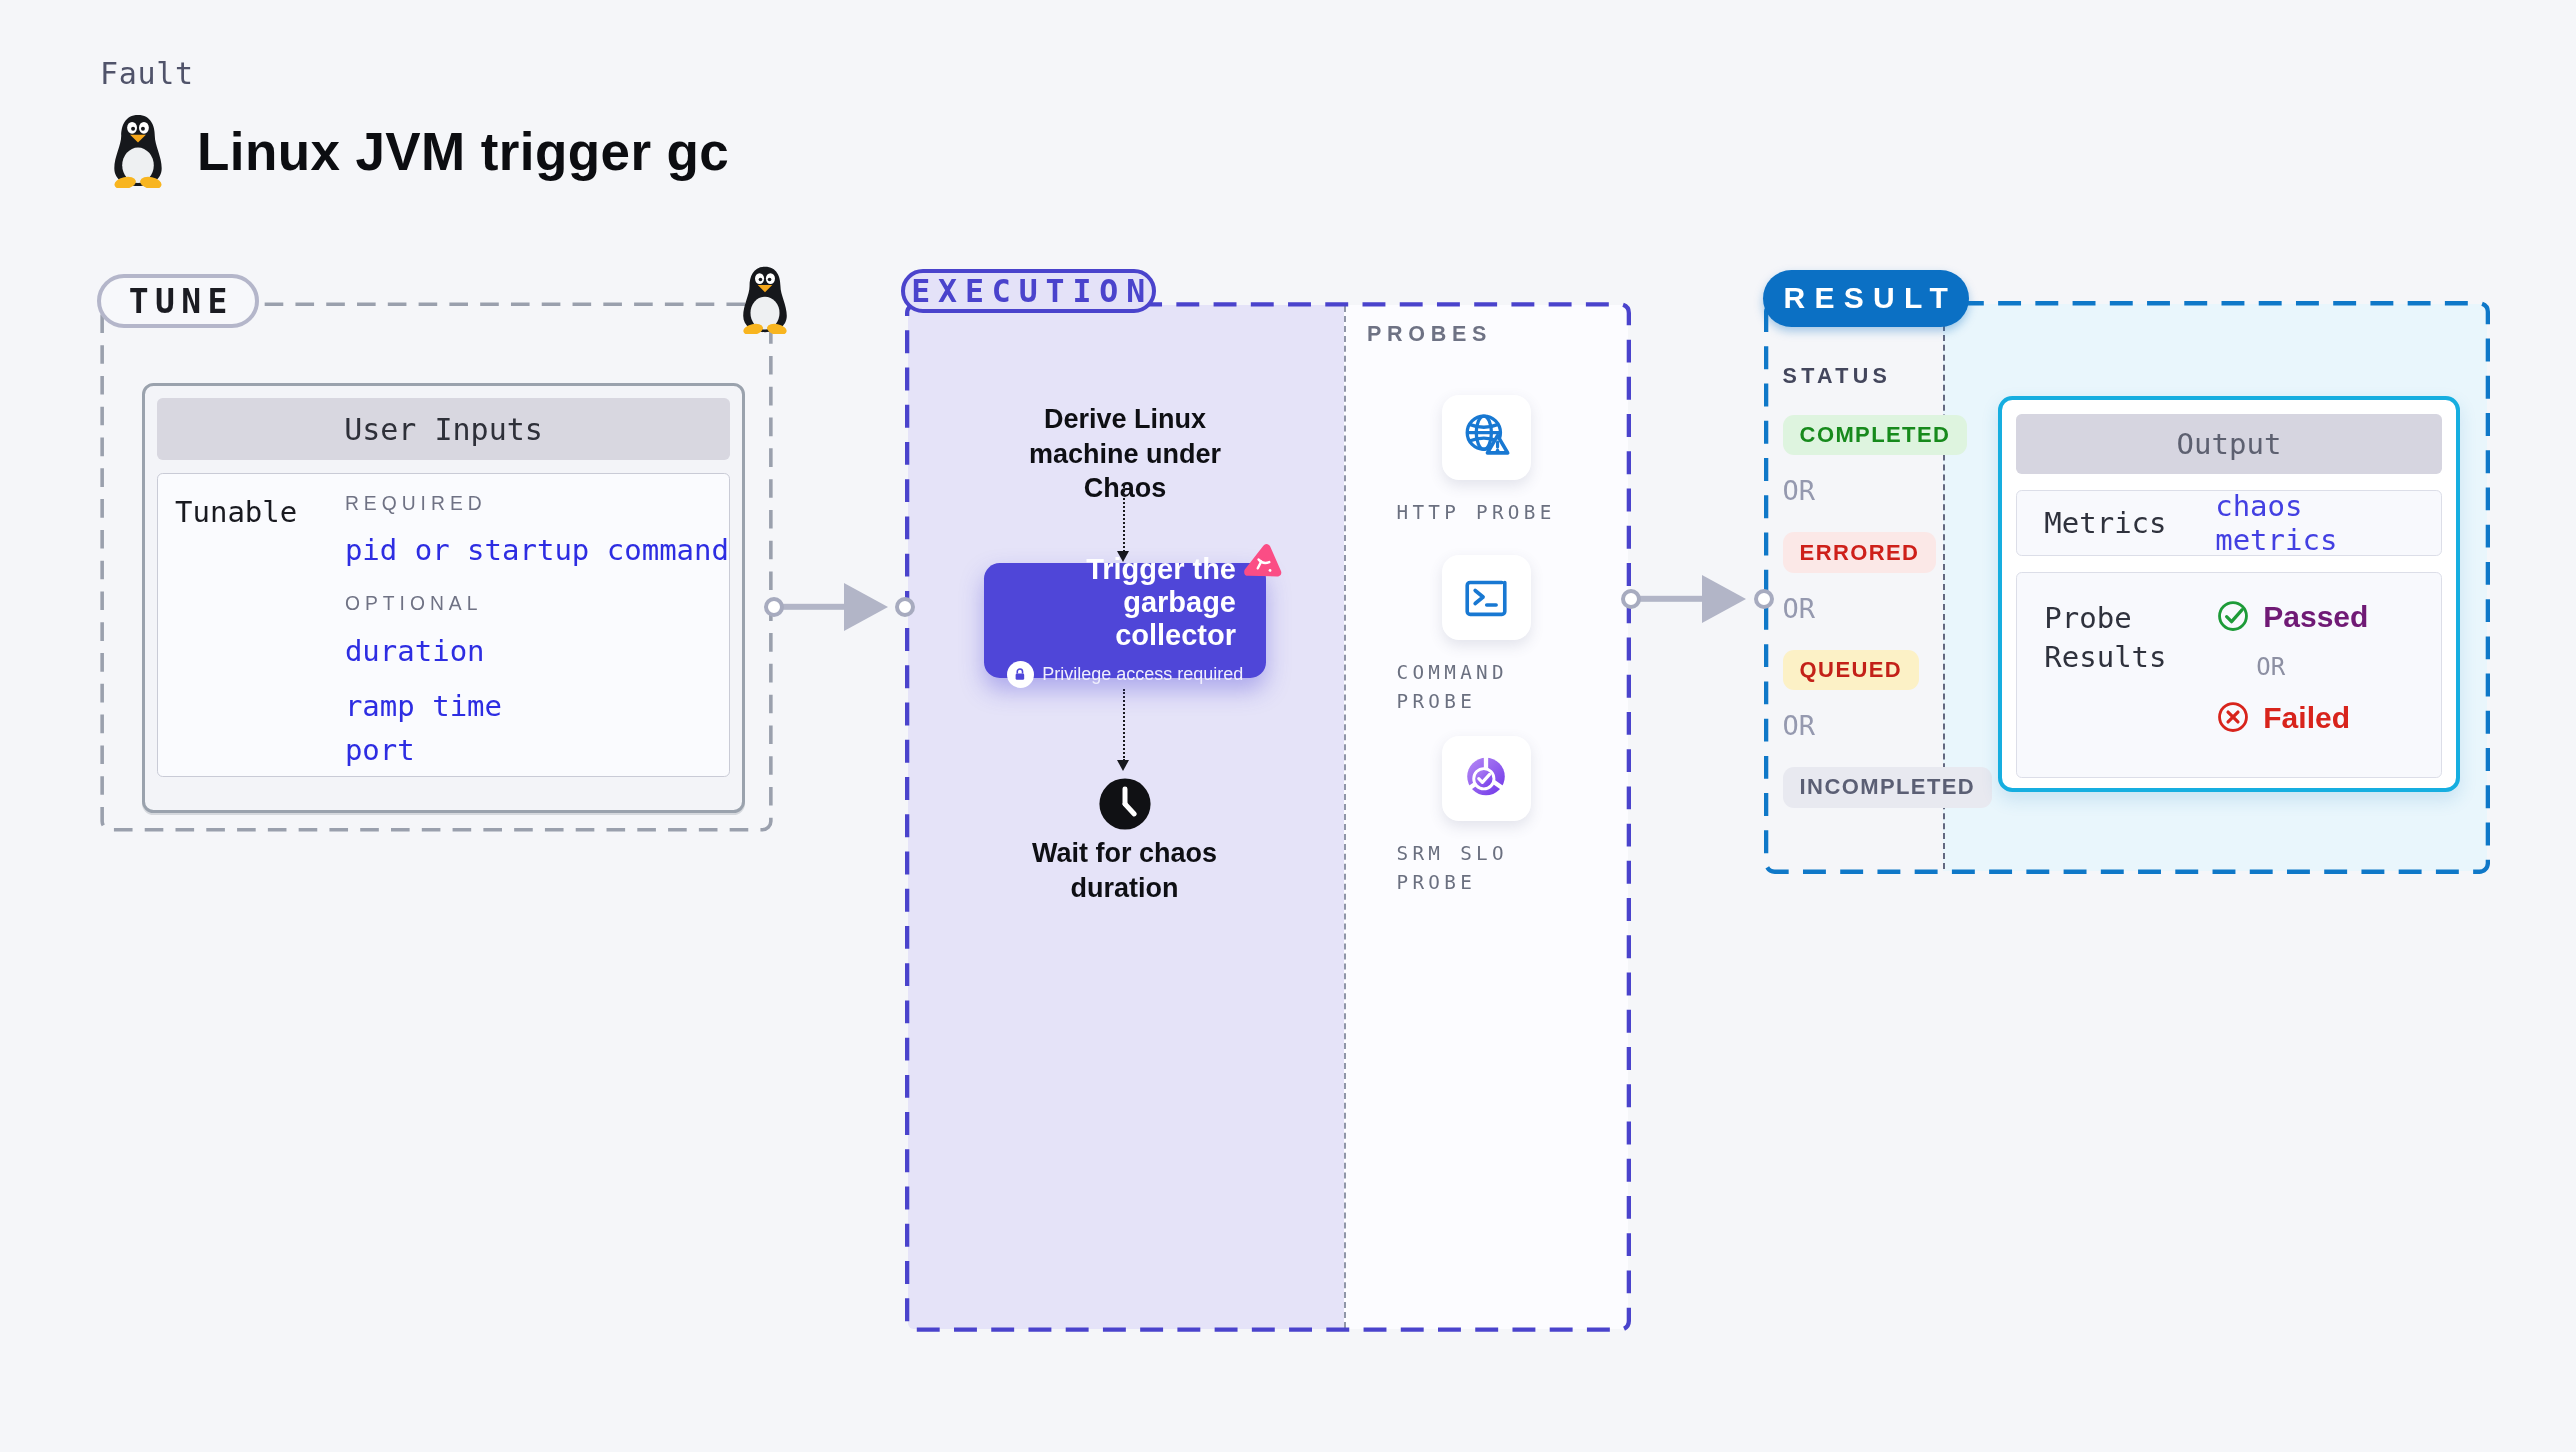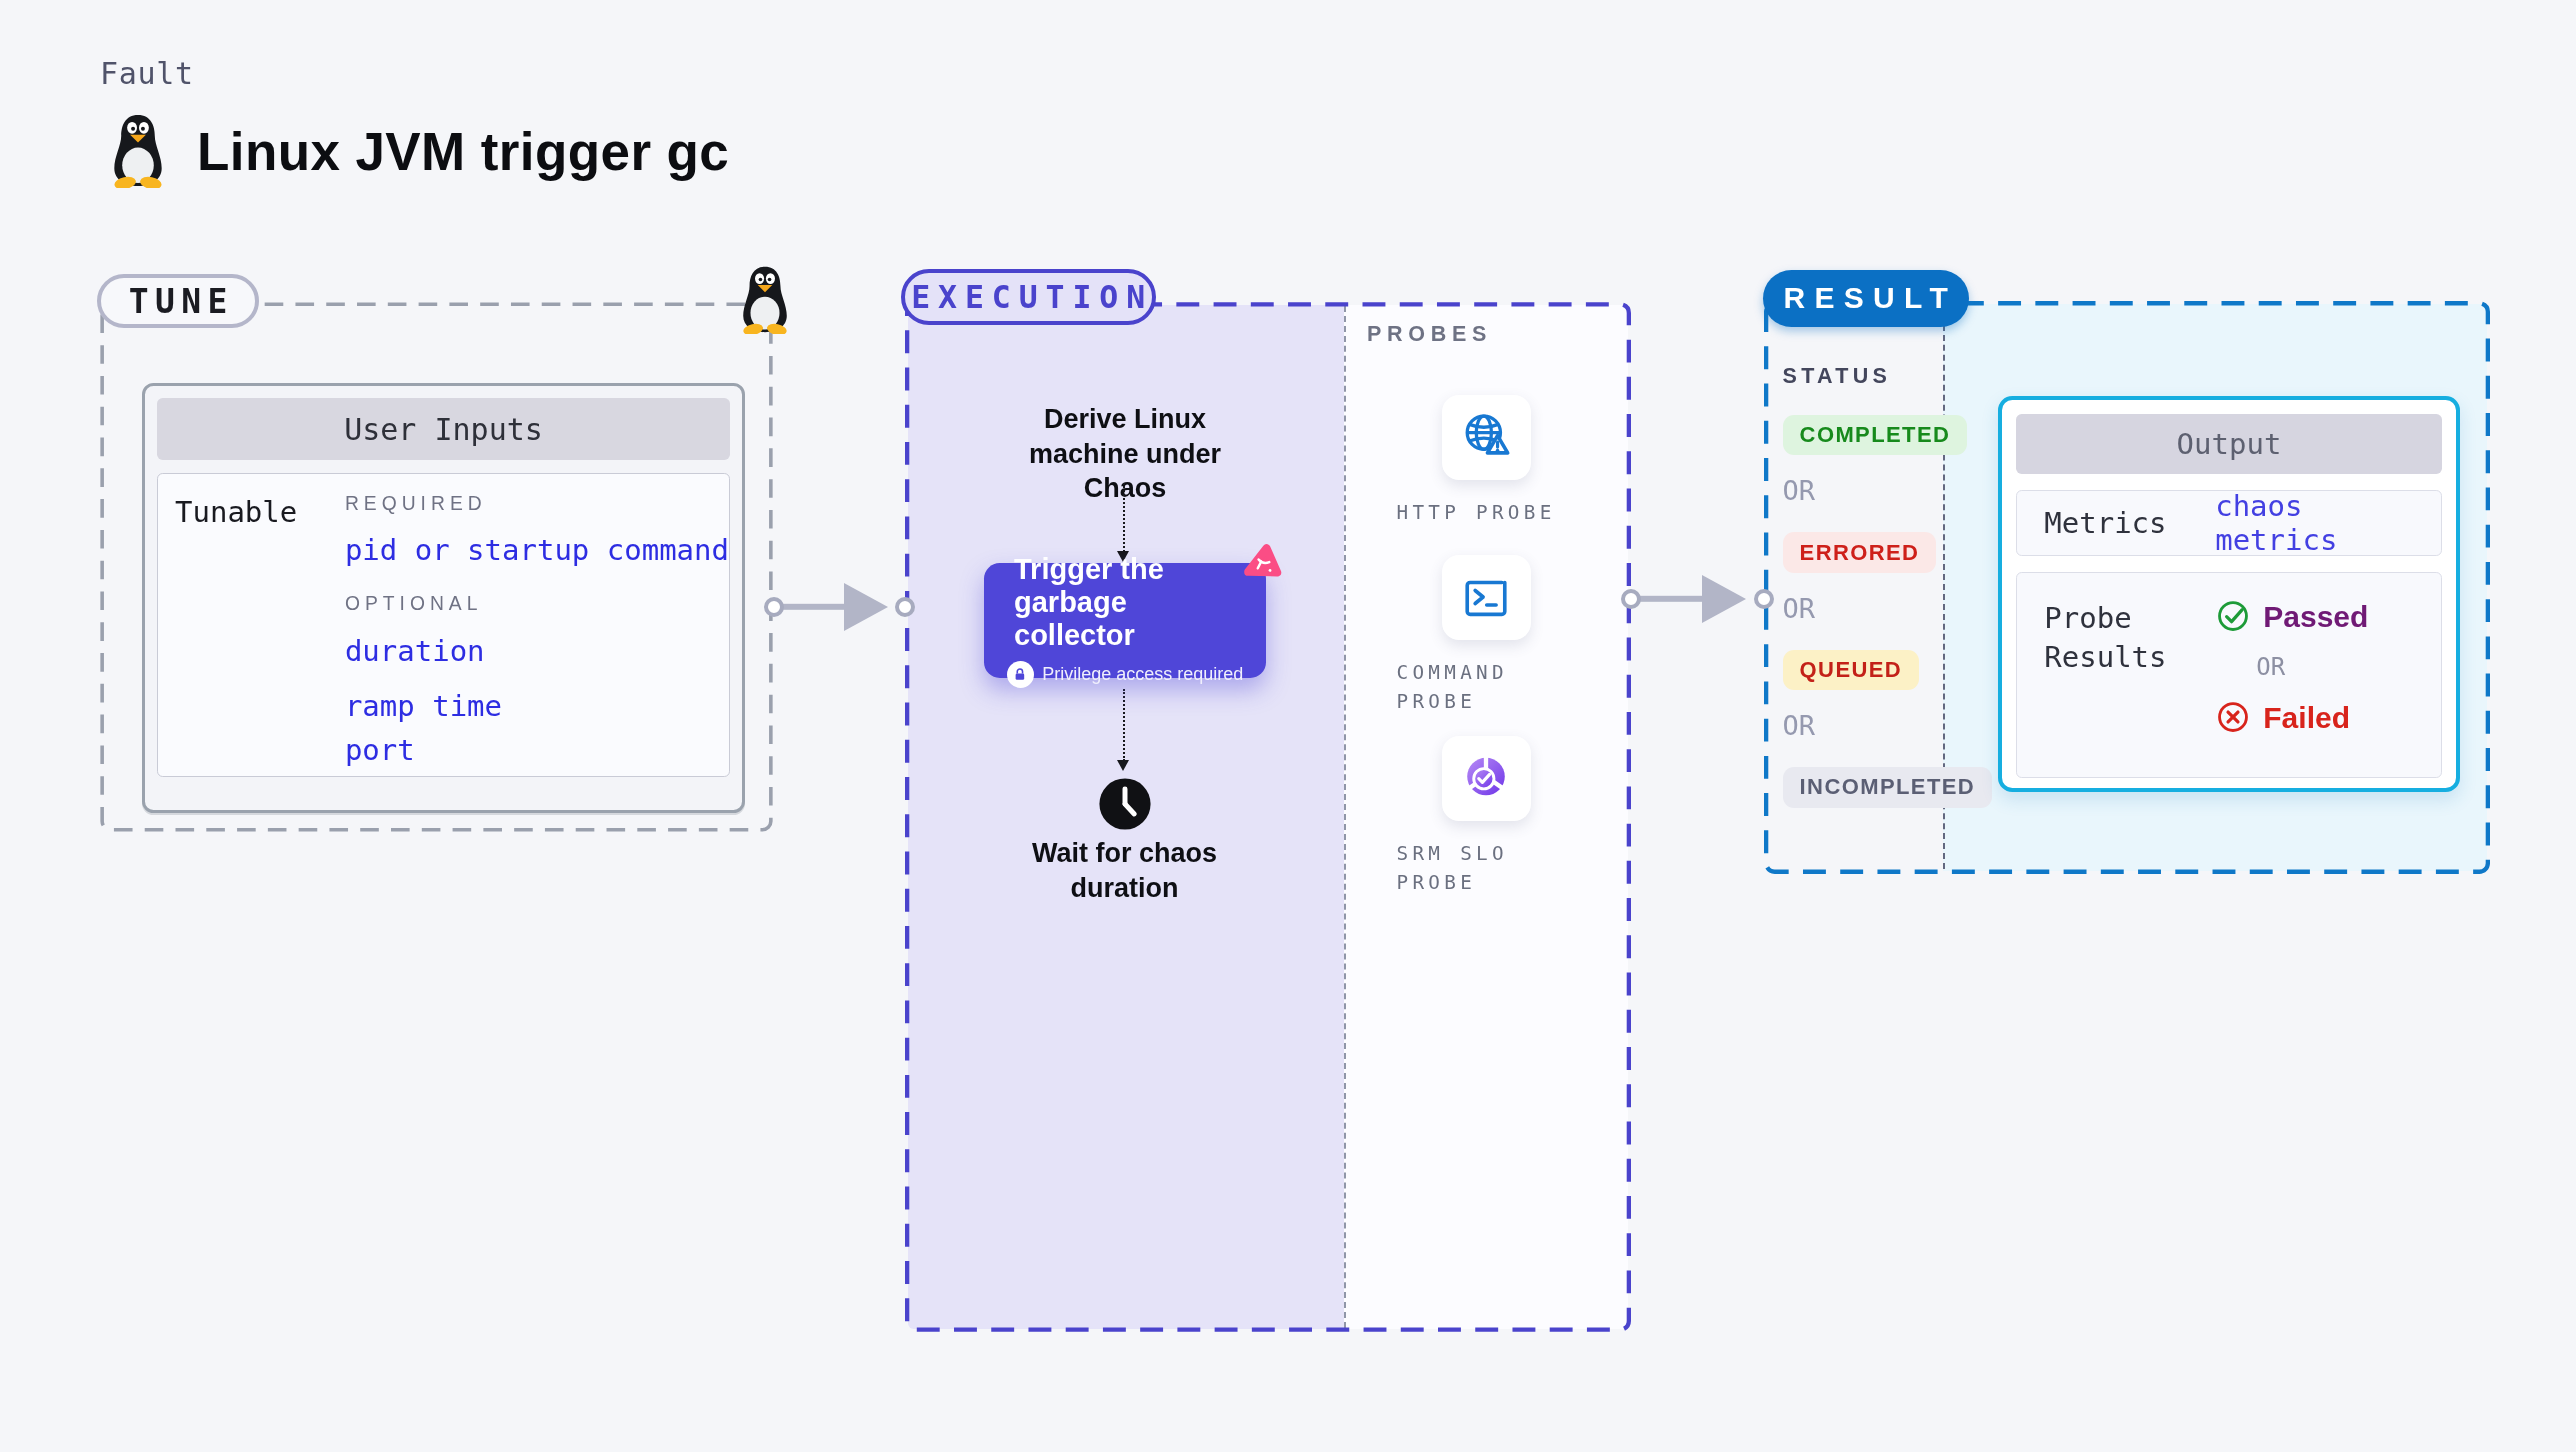--- a/index.html
+++ b/index.html
@@ -42,29 +42,29 @@
   .conn-head { position:absolute; width:0; height:0; border-top:24px solid transparent; border-bottom:24px solid transparent;
                border-left:44px solid #b2b5c7; transform:translateY(-50%); z-index:7; }
   .dotted-arrow { position:absolute; width:0; border-left:2.9px dotted #17181c; }
   .dotted-arrow::after { content:""; position:absolute; left:-7.9px; bottom:-10px; width:0; height:0;
                border-left:6.4px solid transparent; border-right:6.4px solid transparent; border-top:11.5px solid #17181c; }
 
   
   .exec-fill-left { position:absolute; left:2.9px; top:2.9px; width:436px; height:1024px; background:#e5e3f8; border-radius:5.7px 0 0 5.7px; }
   .exec-fill-right { position:absolute; left:439px; top:2.9px; width:284px; height:1024px; background:#fcfcff; border-radius:0 5.7px 5.7px 0; }
   .exec-divider { position:absolute; left:439px; top:4.3px; height:1022px; width:0; border-left:2.9px dashed #9096a8; }
-  .exec-pill { left:-4.3px; top:-33px; width:255px; height:56px; background:#e4e2f8; border:4.3px solid #4a43cc; }
+  .exec-pill { left:-4.3px; top:-33px; width:255px; height:44px; background:#e4e2f8; border:4.3px solid #4a43cc; }
   .exec-pill span { font-size:31.5px; font-weight:700; color:#4a43cc; letter-spacing:7.9px; padding-left:7.9px; }
 
   .derive-text { position:absolute; left:84px; top:100px; width:272px; text-align:center;
                  font-size:27px; font-weight:700; color:#0e0f14; line-height:1.28; }
   .exec-node { position:absolute; left:79px; top:261px; width:282px; height:115px; background:#4f46d8; border-radius:15.8px;
                box-shadow:0 11.5px 23px rgba(79,70,216,.38); display:flex; flex-direction:column; align-items:center;
                justify-content:center; z-index:3; }
-  .node-title { width:222px; text-align:left; font-size:29px; font-weight:700; color:#ffffff; line-height:1.15; }
+  .node-title { width:222px; text-align:right; font-size:29px; font-weight:700; color:#ffffff; line-height:1.15; }
   .node-priv { margin-top:8.6px; display:flex; align-items:center; gap:8.6px; }
   .lock-badge { width:27px; height:27px; background:#ffffff; border-radius:50%; display:flex; align-items:center; justify-content:center; }
   .node-priv-text { font-size:18px; color:#f0effc; }
   .node-logo { position:absolute; right:-18.6px; top:-21.5px; z-index:4; }
 
   .clock-wrap { position:absolute; left:193px; top:475px; }
   .wait-text { position:absolute; left:112px; top:534px; width:215px; text-align:center;
                font-size:27px; font-weight:700; color:#0e0f14; line-height:1.28; }
 
   .probes-label { position:absolute; left:462px; top:20px; font-size:21.5px; font-weight:700; letter-spacing:5.7px; color:#6e7284; }

